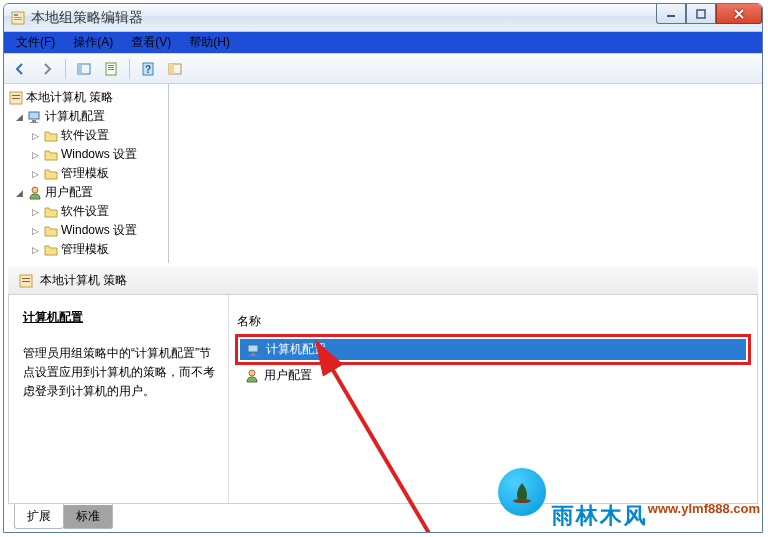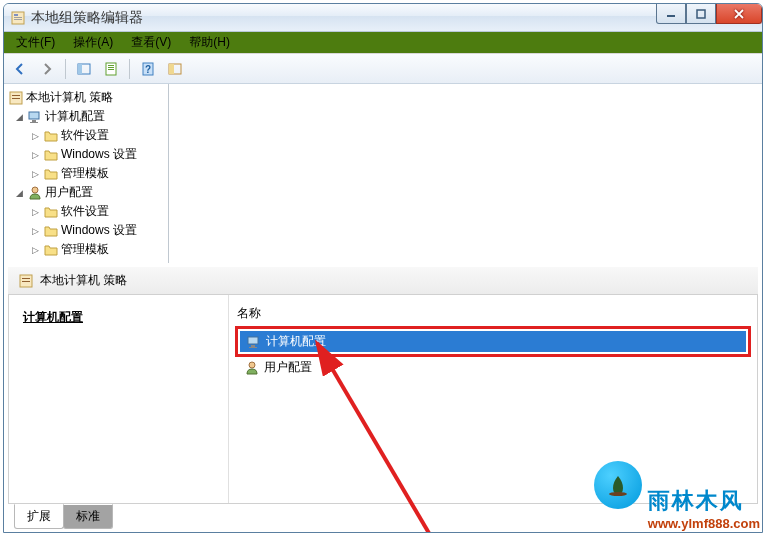--- a/index.html
+++ b/index.html
@@ -9,21 +9,21 @@
 
 .titlebar { height: 28px; background: linear-gradient(to bottom, #f8fbfe 0%, #e4edf7 45%, #d6e3f1 46%, #e8f0f9 100%); border-bottom: 1px solid #b8c8d8; display: flex; align-items: center; padding-left: 6px; position: relative; }
 .titlebar .app-icon { width: 16px; height: 16px; margin-right: 5px; }
 .titlebar .title { color: #333; font-size: 14px; }
 .win-controls { position: absolute; right: 0; top: 0; display: flex; }
 .win-btn { width: 30px; height: 20px; border: 1px solid #5a7590; border-top: none; background: linear-gradient(to bottom, #f0f5fb, #d5e2ef); display: flex; align-items: center; justify-content: center; font-size: 10px; cursor: default; }
 .win-btn.min { border-radius: 0 0 0 3px; }
 .win-btn.close { width: 46px; background: linear-gradient(to bottom, #ea7766, #d9462a); border-color: #a03020; border-radius: 0 0 3px 0; color: #fff; }
 .win-btn.close svg { filter: drop-shadow(0 0 1px #600); }
 
-.menubar { height: 22px; background: #4d7c0f; border-bottom: 1px solid #d8d8d8; display: flex; align-items: center; padding-left: 4px; gap: 2px; }
+.menubar { height: 22px; background: #1d4ed8; border-bottom: 1px solid #d8d8d8; display: flex; align-items: center; padding-left: 4px; gap: 2px; }
 .menu-item { padding: 2px 8px; cursor: default; }
 
 .toolbar { height: 30px; background: linear-gradient(to bottom, #fafcfe, #e8eef6); border-bottom: 1px solid #c8d4e0; display: flex; align-items: center; padding-left: 4px; gap: 3px; }
 .tb-btn { width: 24px; height: 24px; display: flex; align-items: center; justify-content: center; border: 1px solid transparent; cursor: default; }
 .tb-sep { width: 1px; height: 20px; background: #c0c8d0; margin: 0 3px; }
 
 .content { display: flex; height: calc(100% - 80px); flex-direction: column; }
 
 .tree-panel { width: 165px; border-right: 1px solid #c0c8d0; background: #fff; padding: 4px 2px; overflow: hidden; }
 .tree-root { display: flex; align-items: center; padding: 2px 2px; gap: 3px; }
@@ -33,36 +33,36 @@
 .tree-indent-1 { padding-left: 8px; }
 .tree-indent-2 { padding-left: 24px; }
 
 .detail-panel { flex: 1; display: flex; flex-direction: column; background: #fff; }
 .detail-header { height: 28px; background: linear-gradient(to bottom, #f8f8f8, #ececec); border-bottom: 1px solid #d0d0d0; display: flex; align-items: center; padding-left: 10px; gap: 6px; margin: 4px 4px 0 4px; }
 .detail-body { flex: 1; margin: 0 4px; border: 1px solid #d0d0d0; border-top: none; display: flex; position: relative; }
 .detail-left { width: 220px; padding: 14px 10px 10px 14px; border-right: 1px solid #e0e0e0; }
 .detail-left h3 { font-size: 12px; font-weight: bold; margin-bottom: 18px; text-decoration: underline; }
 .detail-left .desc-label { margin-bottom: 4px; }
 .detail-left .desc-text { line-height: 1.6; }
-.detail-right { flex: 1; padding-top: 4px; }
+.detail-right { flex: 1; padding-top: 12px; }
 .col-header { padding: 6px 8px 4px 8px; font-size: 12px; }
 .list-item { display: flex; align-items: center; padding: 2px 6px; gap: 4px; cursor: default; }
 .list-item.selected { background: #2b7cd3; color: #fff; }
 .list-item .icon { width: 16px; height: 16px; flex-shrink: 0; }
 .highlight-box { border: 3px solid #e02020; padding: 2px; margin: 0 6px; }
 
 .tabs-row { height: 24px; display: flex; align-items: flex-start; padding-left: 6px; margin: 0 4px 4px 4px; }
 .tab { padding: 3px 12px; border: 1px solid #b8b8b8; border-top-color: #fff; background: #a3a3a3; font-size: 12px; cursor: default; margin-right: -1px; border-radius: 0 0 3px 3px; }
 .tab.active { background: #fff; }
 
 .annotation-arrow { position: absolute; pointer-events: none; }
 
 .watermark { position: absolute; right: 8px; bottom: 6px; display: flex; align-items: center; gap: 6px; }
 .watermark .logo-circle { width: 48px; height: 48px; border-radius: 50%; background: radial-gradient(circle at 35% 30%, #4dd0ff, #0099dd); display: flex; align-items: center; justify-content: center; }
-.watermark .text-block { display: flex; flex-direction: column; margin-top: 48px; }
+.watermark .text-block { display: flex; flex-direction: row; margin-top: 48px; }
 .watermark .brand { font-size: 22px; font-weight: bold; color: #0088cc; letter-spacing: 2px; }
 .watermark .url { font-size: 13px; font-weight: bold; color: #c2410c; }
 
 svg { display: block; }
 </style>
 </head>
 <body>
 
 <div class="window">
   <div class="titlebar">
@@ -238,20 +238,21 @@
               <rect x="2" y="2" width="12" height="12" fill="#f8e8c0" stroke="#c0a050"></rect>
               <rect x="4" y="5" width="8" height="1" fill="#906030"></rect>
               <rect x="4" y="8" width="8" height="1" fill="#906030"></rect>
             </svg>
           </span>
         <span>本地计算机 策略</span>
       </div>
       <div class="detail-body">
         <div class="detail-left">
           <h3>计算机配置</h3>
+          <div class="desc-text">管理员用组策略中的“计算机配置”节点设置应用到计算机的策略，而不考虑登录到计算机的用户。</div>
         </div>
         <div class="detail-right">
           <div class="col-header">名称</div>
           <div class="highlight-box">
             <div class="list-item selected">
               <span class="icon">
                   <svg width="16" height="16">
                     <rect x="2" y="3" width="10" height="7" fill="#b8d8f0" stroke="#4070a0"></rect>
                     <rect x="5" y="11" width="4" height="2" fill="#888"></rect>
                     <rect x="3" y="13" width="8" height="1" fill="#888"></rect>

